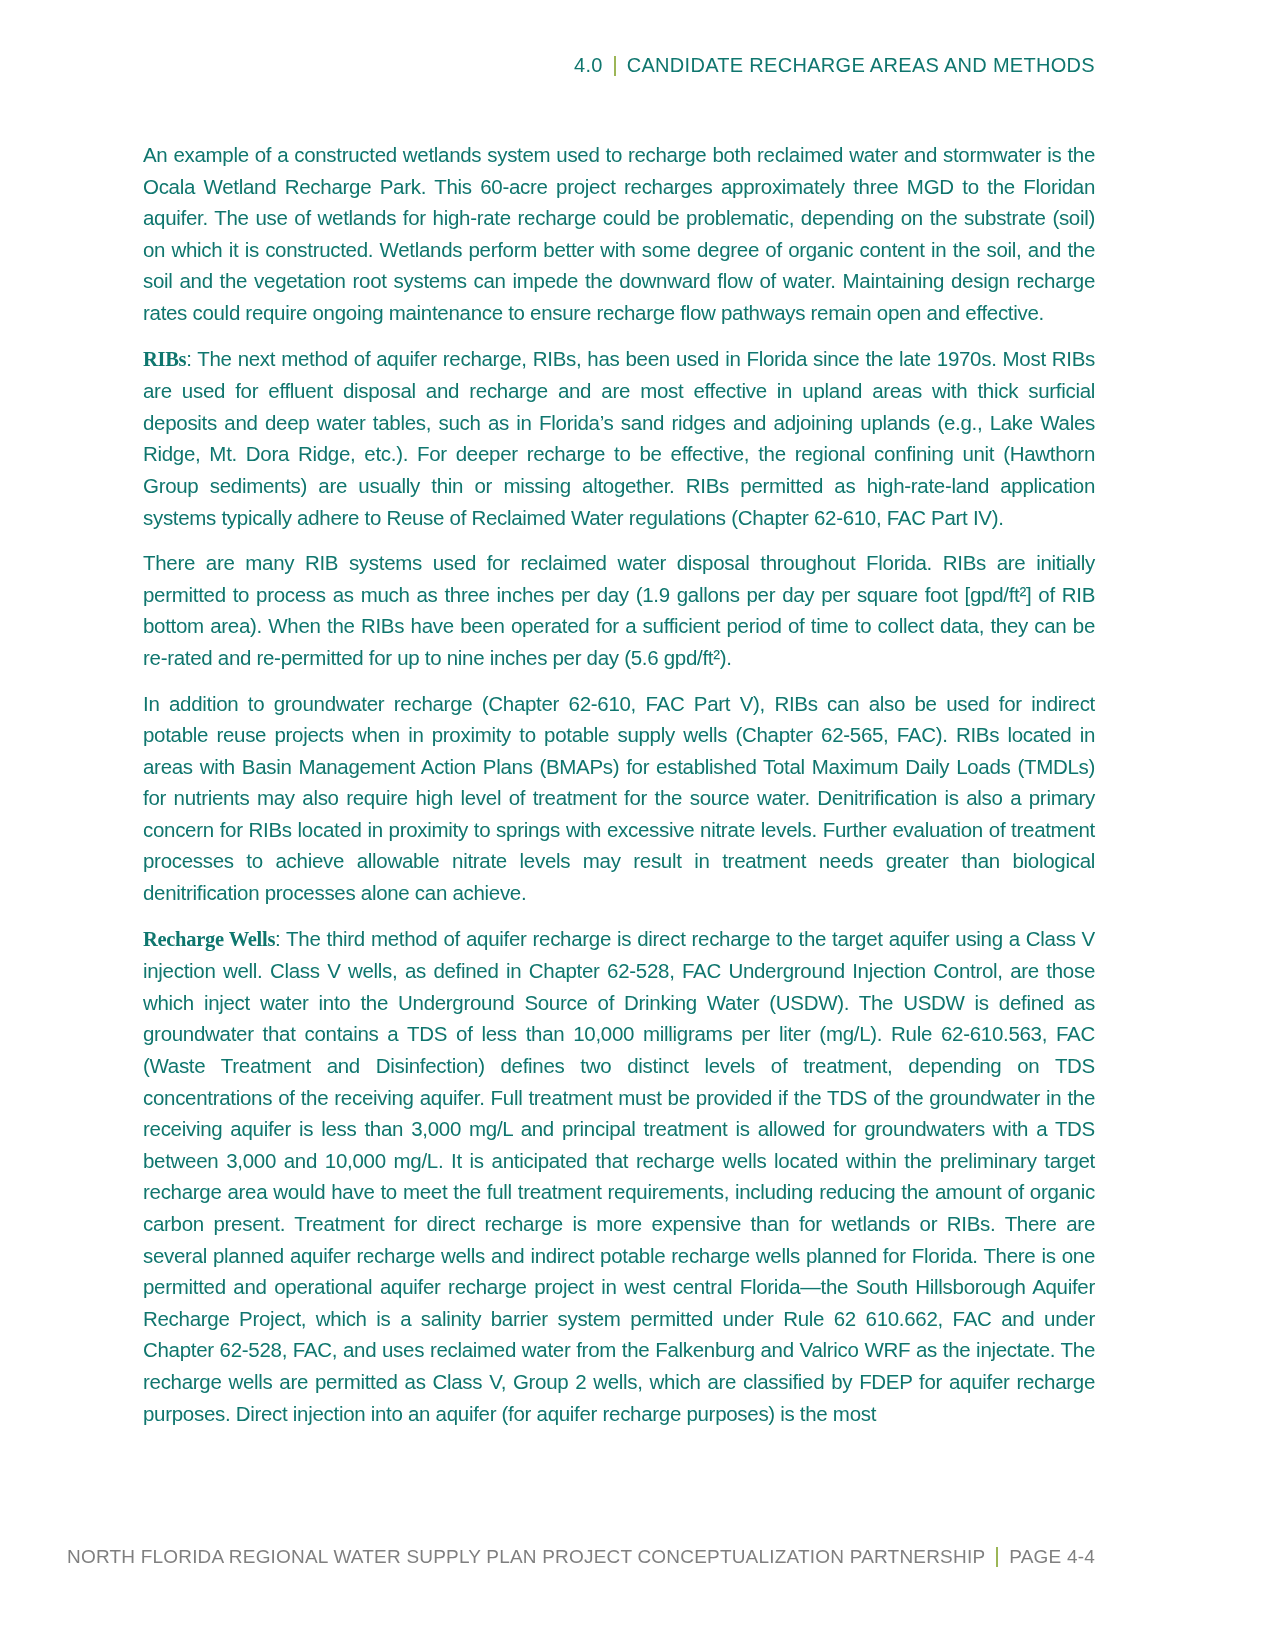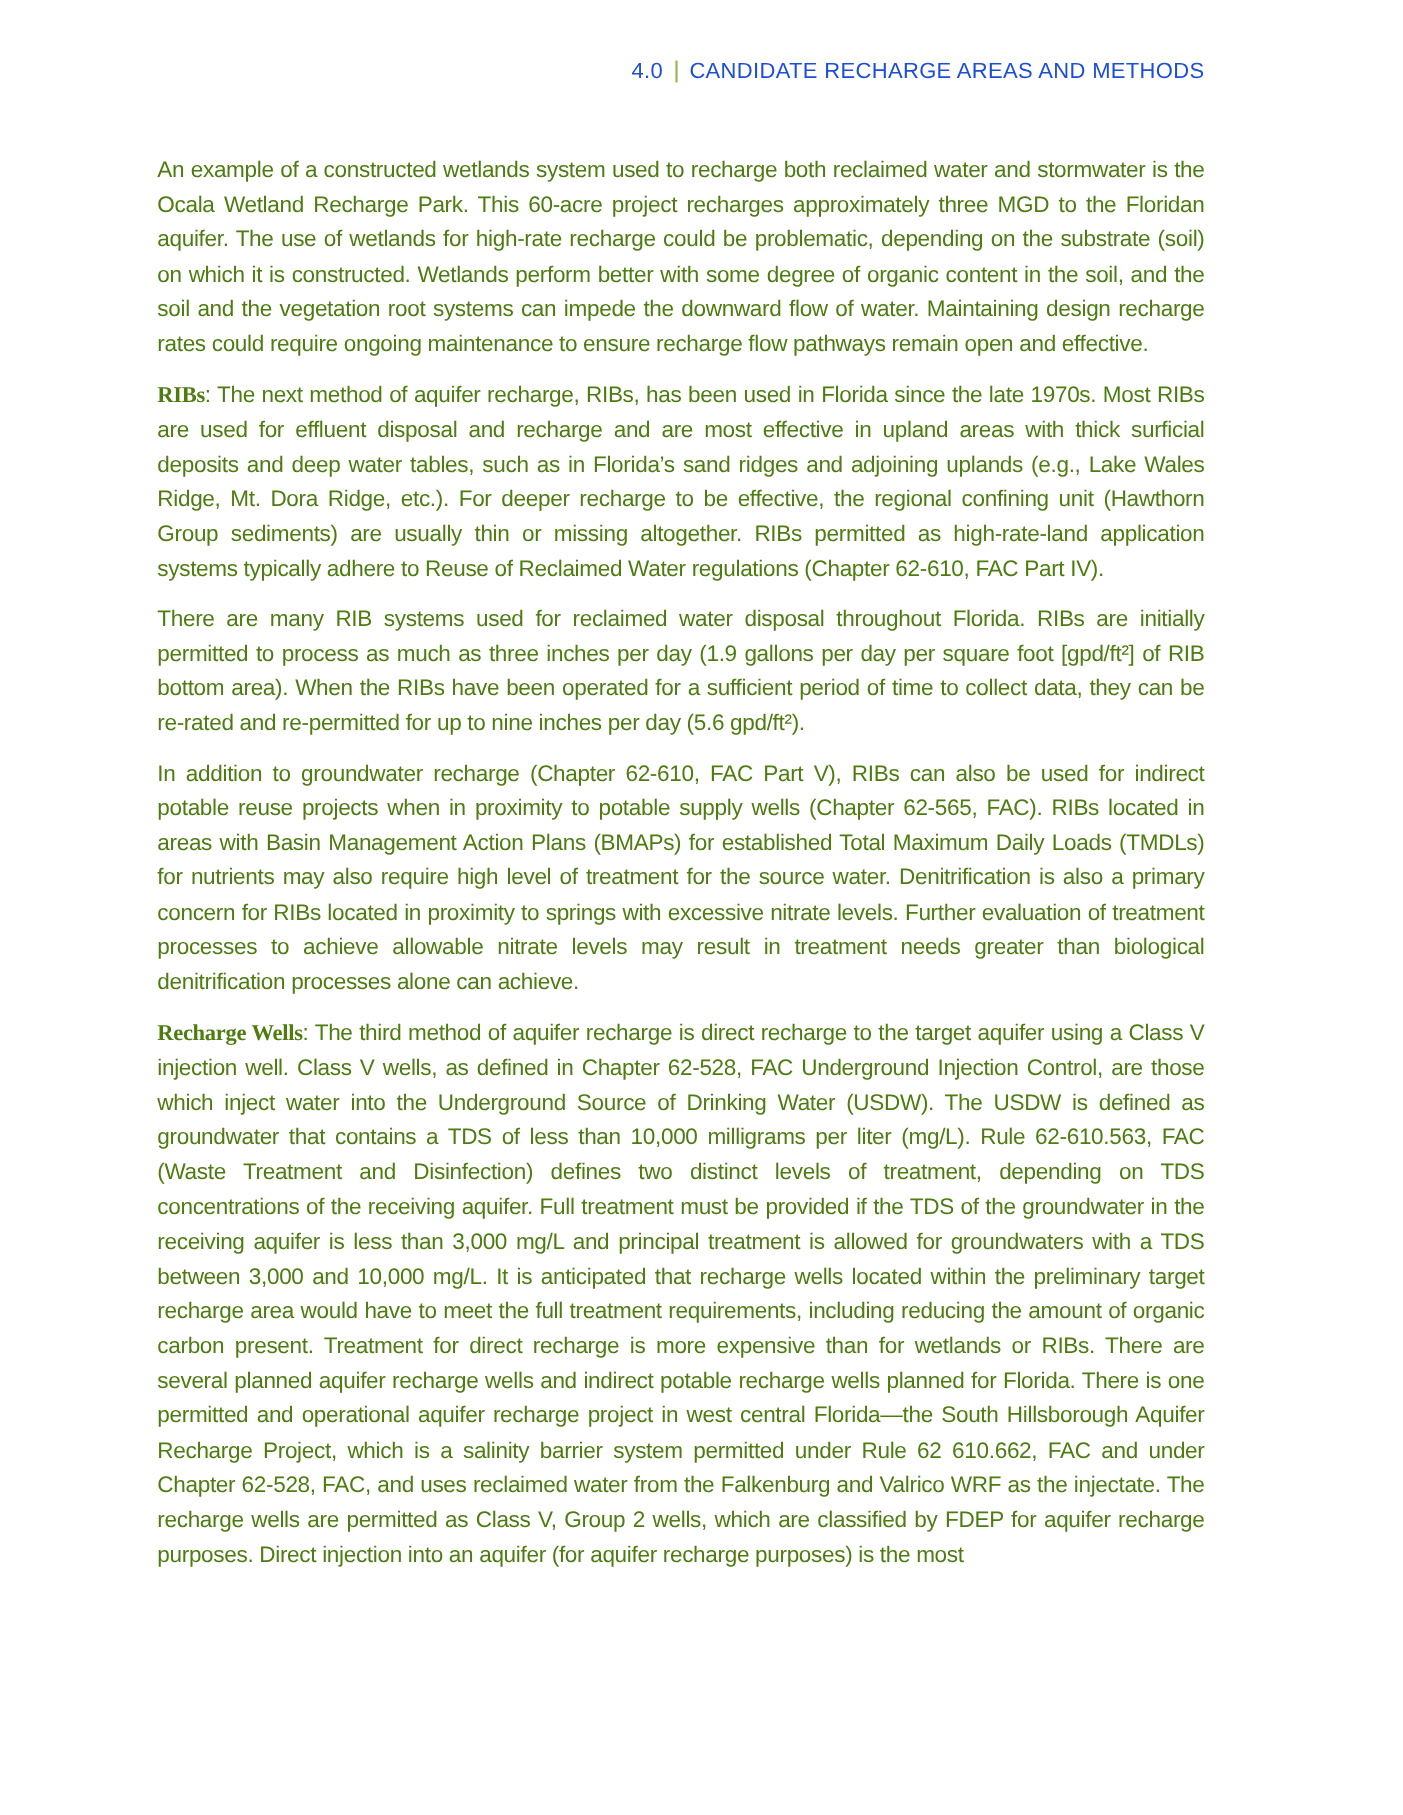--- a/index.html
+++ b/index.html
@@ -17,21 +17,21 @@
     left: 143px;
     width: 952px;
     top: 0;
     height: 100%;
   }
   .page-header {
     position: absolute;
     top: 54px;
     right: 0;
     text-align: right;
-    color: #1d4ed8;
+    color: #0f766e;
     font-size: 20px;
     letter-spacing: 0.3px;
     white-space: nowrap;
   }
   .page-footer {
     position: absolute;
     top: 1546px;
     right: 0;
     text-align: right;
     color: #7f7f7f;
@@ -45,21 +45,21 @@
     height: 20px;
     background: #9cb657;
     margin: 0 11px;
     vertical-align: -4px;
   }
   .content {
     position: absolute;
     top: 139px;
     left: 0;
     right: 0;
-    color: #4d7c0f;
+    color: #0f766e;
   }
   .content p {
     font-size: 20.5px;
     line-height: 31.6px;
     letter-spacing: -0.3px;
     text-align: justify;
     margin-bottom: 14px;
   }
   .content p strong {
     font-weight: bold;
@@ -78,15 +78,18 @@
     </div>
 
     <div class="content">
       <p><span>An example of a constructed wetlands system used to recharge both reclaimed water and stormwater is the Ocala Wetland Recharge Park. This 60-acre project recharges approximately three MGD to the Floridan aquifer. The use of wetlands for high-rate recharge could be problematic, depending on the substrate (soil) on which it is constructed. Wetlands perform better with some degree of organic content in the soil, and the soil and the vegetation root systems can impede the downward flow of water. Maintaining design recharge rates could require ongoing maintenance to ensure recharge flow pathways remain open and effective.</span></p>
       <p><strong>RIBs</strong><span>: The next method of aquifer recharge, RIBs, has been used in Florida since the late 1970s. Most RIBs are used for effluent disposal and recharge and are most effective in upland areas with thick surficial deposits and deep water tables, such as in Florida’s sand ridges and adjoining uplands (e.g., Lake Wales Ridge, Mt. Dora Ridge, etc.). For deeper recharge to be effective, the regional confining unit (Hawthorn Group sediments) are usually thin or missing altogether. RIBs permitted as high-rate-land application systems typically adhere to Reuse of Reclaimed Water regulations (Chapter 62-610, FAC Part IV).</span></p>
       <p><span>There are many RIB systems used for reclaimed water disposal throughout Florida. RIBs are initially permitted to process as much as three inches per day (1.9 gallons per day per square foot [gpd/ft²] of RIB bottom area). When the RIBs have been operated for a sufficient period of time to collect data, they can be re-rated and re-permitted for up to nine inches per day (5.6 gpd/ft²).</span></p>
       <p><span>In addition to groundwater recharge (Chapter 62-610, FAC Part V), RIBs can also be used for indirect potable reuse projects when in proximity to potable supply wells (Chapter 62-565, FAC). RIBs located in areas with Basin Management Action Plans (BMAPs) for established Total Maximum Daily Loads (TMDLs) for nutrients may also require high level of treatment for the source water. Denitrification is also a primary concern for RIBs located in proximity to springs with excessive nitrate levels. Further evaluation of treatment processes to achieve allowable nitrate levels may result in treatment needs greater than biological denitrification processes alone can achieve.</span></p>
       <p><strong>Recharge Wells</strong><span>: The third method of aquifer recharge is direct recharge to the target aquifer using a Class V injection well. Class V wells, as defined in Chapter 62-528, FAC Underground Injection Control, are those which inject water into the Underground Source of Drinking Water (USDW). The USDW is defined as groundwater that contains a TDS of less than 10,000 milligrams per liter (mg/L). Rule 62-610.563, FAC (Waste Treatment and Disinfection) defines two distinct levels of treatment, depending on TDS concentrations of the receiving aquifer. Full treatment must be provided if the TDS of the groundwater in the receiving aquifer is less than 3,000 mg/L and principal treatment is allowed for groundwaters with a TDS between 3,000 and 10,000 mg/L. It is anticipated that recharge wells located within the preliminary target recharge area would have to meet the full treatment requirements, including reducing the amount of organic carbon present. Treatment for direct recharge is more expensive than for wetlands or RIBs. There are several planned aquifer recharge wells and indirect potable recharge wells planned for Florida. There is one permitted and operational aquifer recharge project in west central Florida—the South Hillsborough Aquifer Recharge Project, which is a salinity barrier system permitted under Rule 62 610.662, FAC and under Chapter 62-528, FAC, and uses reclaimed water from the Falkenburg and Valrico WRF as the injectate. The recharge wells are permitted as Class V, Group 2 wells, which are classified by FDEP for aquifer recharge purposes. Direct injection into an aquifer (for aquifer recharge purposes) is the most</span></p>
     </div>
 
+    <div class="page-footer">
+      <span>NORTH FLORIDA REGIONAL WATER SUPPLY PLAN PROJECT CONCEPTUALIZATION PARTNERSHIP</span><span class="sep-bar"></span><span>PAGE 4-4</span>
+    </div>
 
   </div>
 </div>
 
 </body></html>

